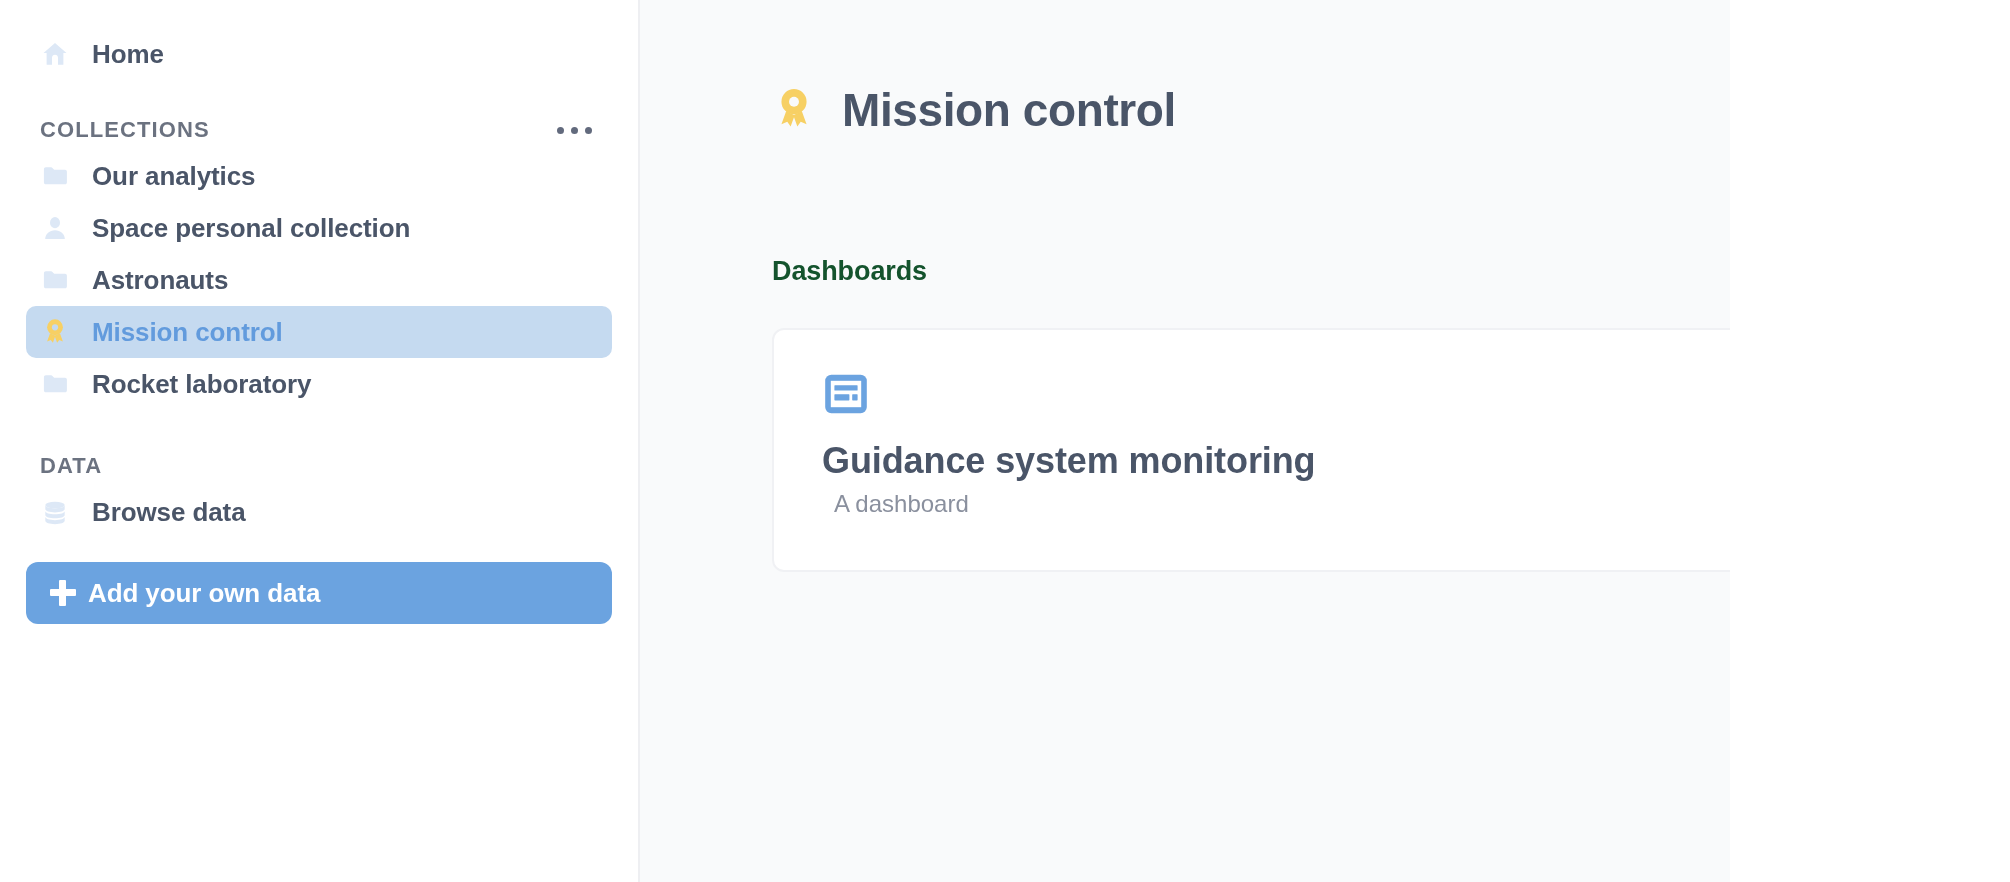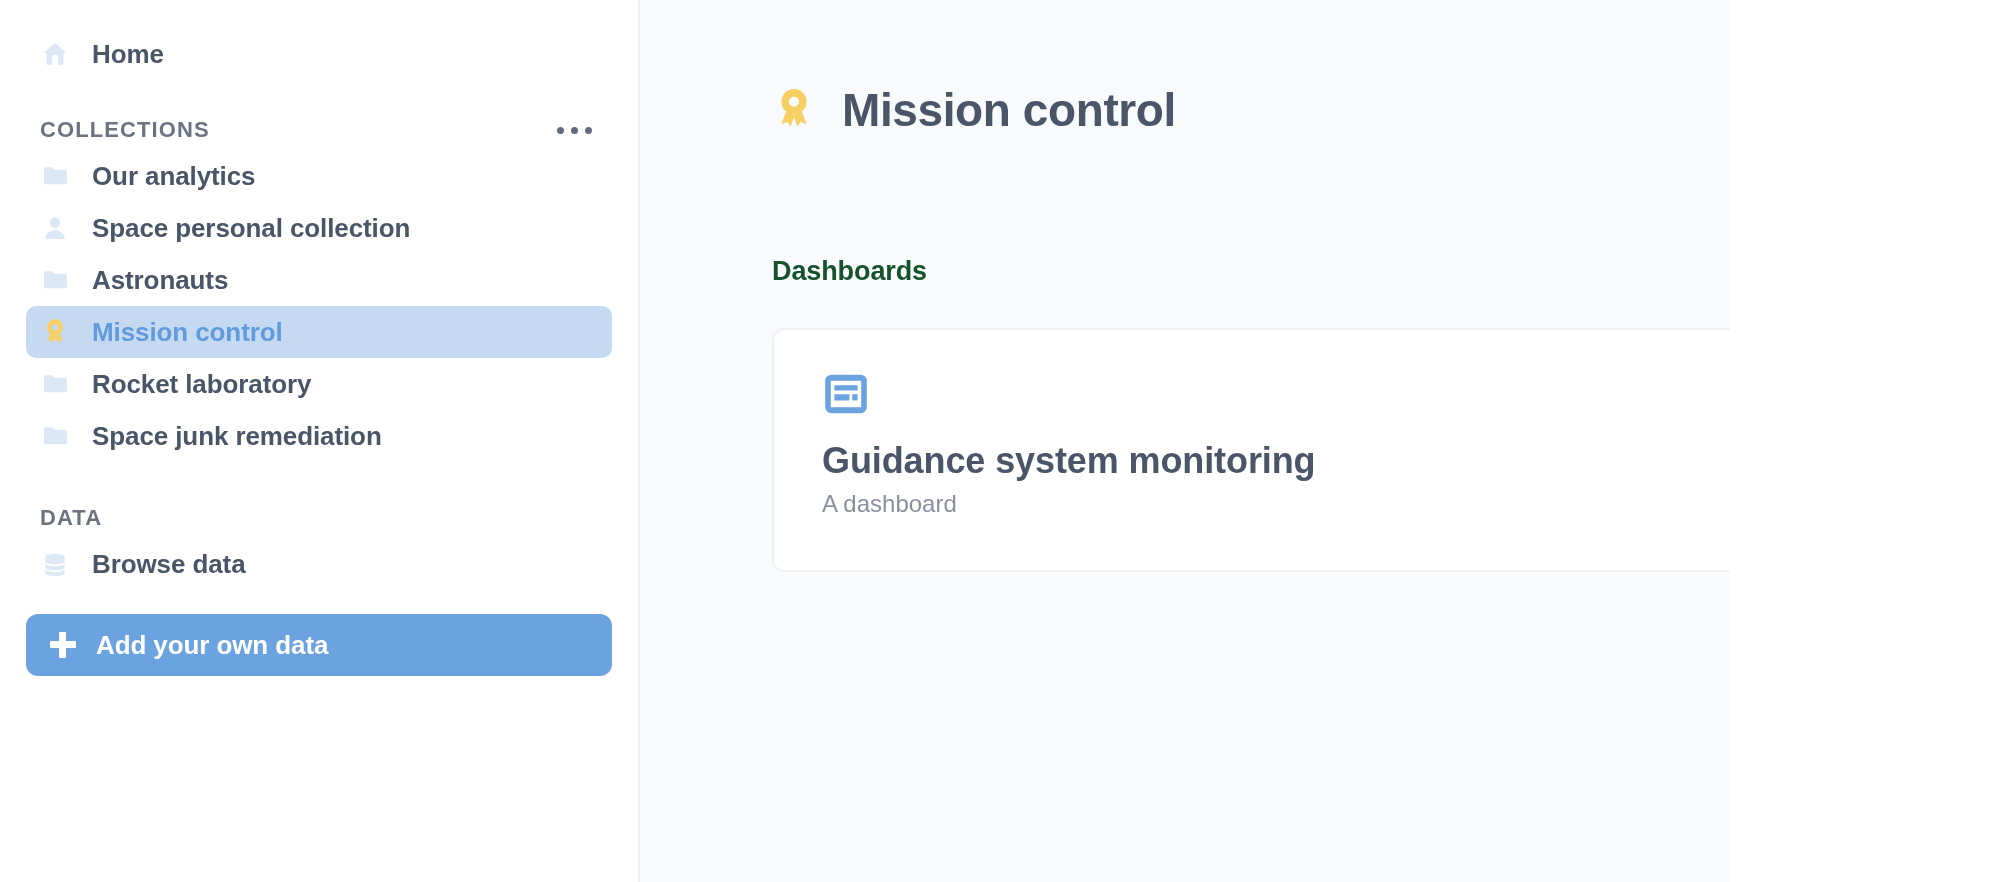--- a/index.html
+++ b/index.html
@@ -95,21 +95,21 @@
     background: #626a7d;
     display: block;
   }
 
   .spacer-collections { height: 30px; }
   .spacer-after-collections { height: 36px; }
 
   .add-data-btn {
     display: flex;
     align-items: center;
-    gap: 20px;
+    gap: 12px;
     margin: 24px 26px 0 26px;
     height: 62px;
     border-radius: 12px;
     background: #6ba3e0;
     padding: 0 24px;
     box-sizing: border-box;
     cursor: pointer;
     border: none;
     width: calc(100% - 52px);
     text-align: left;
@@ -193,21 +193,21 @@
     position: absolute;
     left: 48px;
     top: 110px;
     font-size: 36px;
     font-weight: 700;
     color: #4a5568;
     letter-spacing: -0.1px;
   }
   .card-sub {
     position: absolute;
-    left: 48px;
+    left: 60px;
     top: 160px;
     font-size: 24px;
     font-weight: 400;
     color: #8a909e;
   }
 </style>
 </head>
 <body>
 
 <div class="app">
@@ -276,28 +276,20 @@
 
     <div class="nav-row">
       <span class="icon-box">
         <svg width="28" height="28" viewBox="0 0 24 24">
           <path d="M2.5 6.2c0-.9.7-1.6 1.6-1.6h4.6c.4 0 .8.2 1.1.5l1.5 1.5h9.3c.9 0 1.6.7 1.6 1.6v9.3c0 .9-.7 1.6-1.6 1.6H4.1c-.9 0-1.6-.7-1.6-1.6V6.2z" fill="#dde8f6"></path>
         </svg>
       </span>
       <span class="label">Rocket laboratory</span>
     </div>
 
-    <div class="nav-row">
-      <span class="icon-box">
-        <svg width="28" height="28" viewBox="0 0 24 24">
-          <path d="M2.5 6.2c0-.9.7-1.6 1.6-1.6h4.6c.4 0 .8.2 1.1.5l1.5 1.5h9.3c.9 0 1.6.7 1.6 1.6v9.3c0 .9-.7 1.6-1.6 1.6H4.1c-.9 0-1.6-.7-1.6-1.6V6.2z" fill="#dde8f6"></path>
-        </svg>
-      </span>
-      <span class="label">Space junk remediation</span>
-    </div>
 
     <div class="spacer-after-collections"></div>
 
     <div class="section-head">
       <span class="title">DATA</span>
     </div>
 
     <div class="nav-row">
       <span class="icon-box">
         <svg width="28" height="28" viewBox="0 0 24 24">

